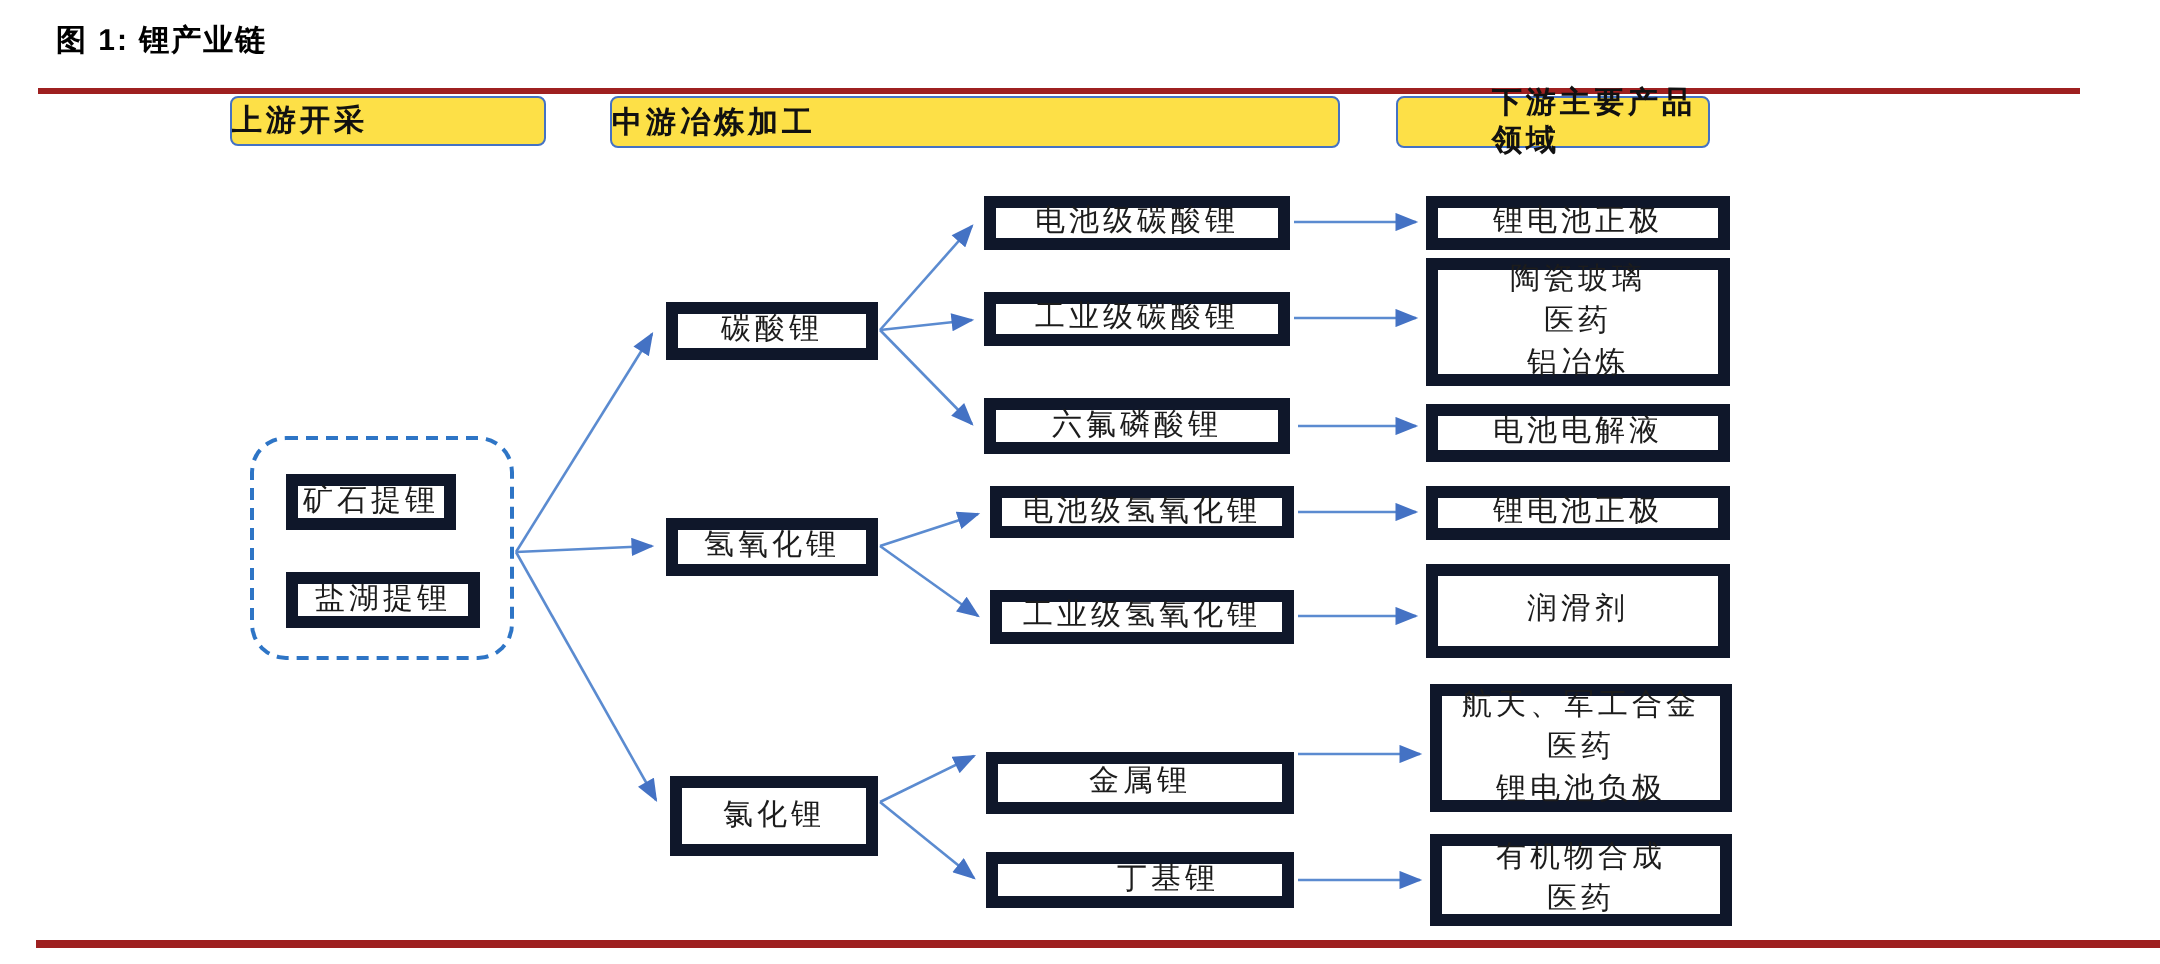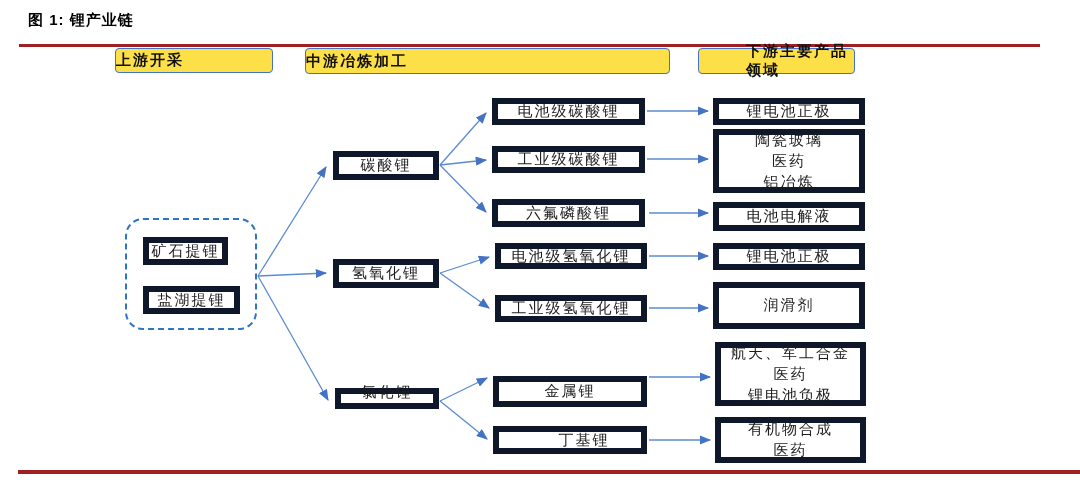--- a/index.html
+++ b/index.html
@@ -129,21 +129,21 @@
   <div class="node" style="left:143px; top:286px; width:97px; height:28px;">
     <span>盐湖提锂</span>
   </div>
 
   <div class="node" style="left:333px; top:151px; width:106px; height:29px;">
     <span>碳酸锂</span>
   </div>
   <div class="node" style="left:333px; top:259px; width:106px; height:29px;">
     <span>氢氧化锂</span>
   </div>
-  <div class="node" style="left:335px; top:388px; width:104px; height:21px;justify-content:flex-end;">
+  <div class="node" style="left:335px; top:388px; width:104px; height:40px;">
     <span>氯化锂</span>
   </div>
 
   <div class="node" style="left:492px; top:98px; width:153px; height:27px;">
     <span>电池级碳酸锂</span>
   </div>
   <div class="node" style="left:492px; top:146px; width:153px; height:27px;">
     <span>工业级碳酸锂</span>
   </div>
   <div class="node" style="left:492px; top:199px; width:153px; height:28px;">

